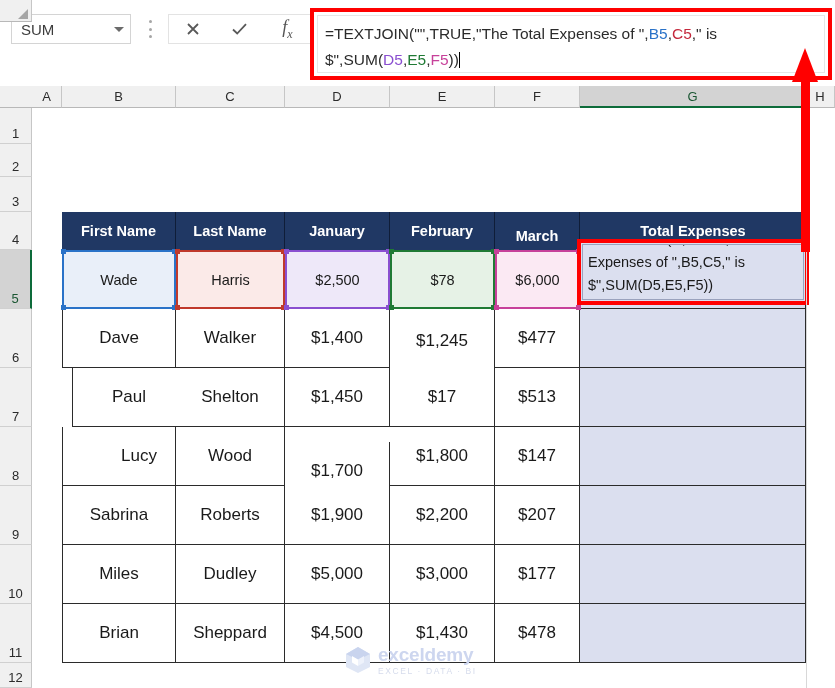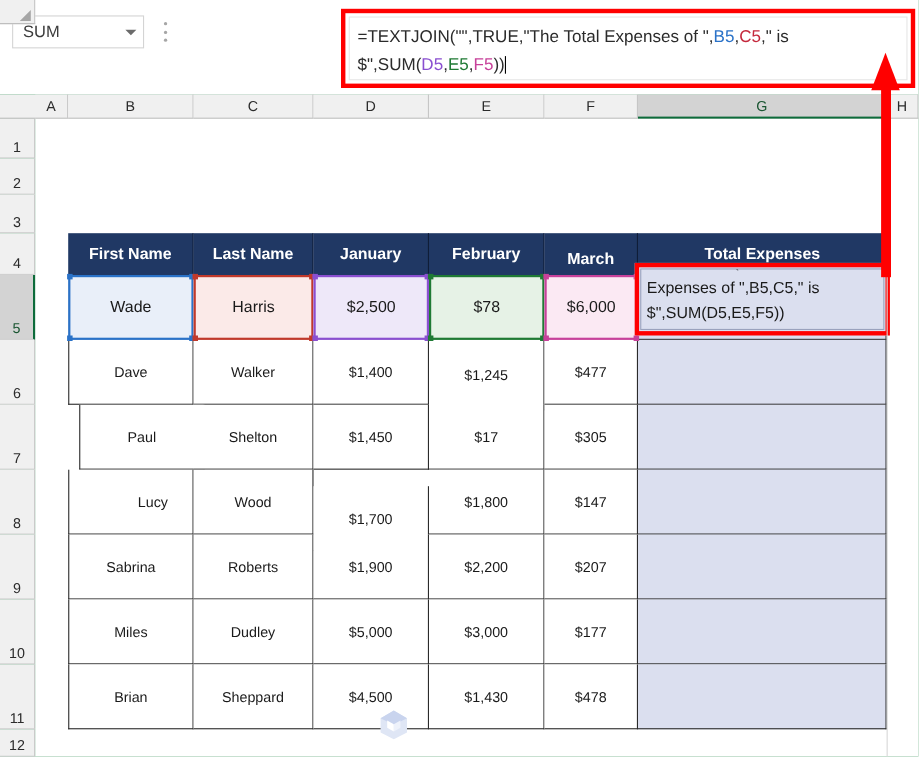--- a/index.html
+++ b/index.html
@@ -118,21 +118,21 @@
     font-size: 15.5px; font-weight: bold; color: #1f3864;
   }
   .hdr-cell {
     background: #203864; color: #ffffff;
     font-size: 14.5px; font-weight: bold;
     justify-content: center;
     border-right: 1px solid #0f1d38;
   }
   .hdr-cell.last { border-right: none; }
   .data-cell {
-    background: #ffffff; color: #1a1a1a; font-size: 13px;
+    background: #ffffff; color: #1a1a1a; font-size: 17px;
     justify-content: center;
     border-right: 1px solid #2b2b2b; border-bottom: 1px solid #2b2b2b;
   }
   .data-cell.firstcol { border-left: 1px solid #2b2b2b; }
   .gcell {
     background: #dbdfef;
     border-right: 1px solid #2b2b2b; border-bottom: 1px solid #2b2b2b;
   }
 
   
@@ -205,20 +205,35 @@
       <span class="namebox-text">SUM</span>
       <span class="namebox-arrow"></span>
     </div>
 
     <div class="grip">
       <i></i>
         <i></i>
         <i></i>
     </div>
 
+    <div class="fx-group">
+      <div class="fx-btn">
+        <svg width="16" height="16" viewBox="0 0 16 16">
+          <path d="M3 3 L13 13 M13 3 L3 13" stroke="#595959" stroke-width="1.8" fill="none"></path>
+        </svg>
+      </div>
+      <div class="fx-btn">
+        <svg width="17" height="16" viewBox="0 0 17 16">
+          <path d="M2 8.5 L6.2 12.5 L15 3.2" stroke="#595959" stroke-width="1.8" fill="none"></path>
+        </svg>
+      </div>
+      <div class="fx-btn">
+        <span class="fx-italic">f<sub>x</sub></span>
+      </div>
+    </div>
 
     <div class="formula-box">
       <div class="formula-inner" id="formula-inner"><span style="color: rgb(43, 43, 43);">=TEXTJOIN("",TRUE,"The Total Expenses of ",</span><span style="color: rgb(42, 114, 200);">B5</span><span style="color: rgb(43, 43, 43);">,</span><span style="color: rgb(196, 40, 60);">C5</span><span style="color: rgb(43, 43, 43);">," is $",</span><span style="color: rgb(43, 43, 43);">SUM(</span><span style="color: rgb(138, 79, 208);">D5</span><span style="color: rgb(43, 43, 43);">,</span><span style="color: rgb(31, 122, 52);">E5</span><span style="color: rgb(43, 43, 43);">,</span><span style="color: rgb(199, 65, 154);">F5</span><span style="color: rgb(43, 43, 43);">))</span><span class="caret"></span></div>
     </div>
   </div>
 
   <div class="colhead-row"></div>
   <div class="corner-box">
     <span class="corner-tri"></span>
   </div>
@@ -270,21 +285,21 @@
         <div class="cell data-cell firstcol" style="left: 30px; width: 114px; top: 201px; height: 59px;">Dave</div>
         <div class="cell data-cell" style="left: 144px; width: 109px; top: 201px; height: 59px;">Walker</div>
         <div class="cell data-cell" style="left: 253px; width: 105px; top: 201px; height: 59px;">$1,400</div>
         <div class="cell data-cell" style="left: 358px; width: 105px; top: 201px; height: 64px;">$1,245</div>
         <div class="cell data-cell" style="left: 463px; width: 85px; top: 201px; height: 59px;">$477</div>
         <div class="cell gcell" style="left: 548px; width: 226px; top: 201px; height: 59px;"></div>
         <div class="cell data-cell firstcol" style="left: 40px; width: 114px; top: 260px; height: 59px;">Paul</div>
         <div class="cell data-cell" style="left: 144px; width: 109px; top: 260px; height: 59px;">Shelton</div>
         <div class="cell data-cell" style="left: 253px; width: 105px; top: 260px; height: 59px;">$1,450</div>
         <div class="cell data-cell" style="left: 358px; width: 105px; top: 260px; height: 59px;">$17</div>
-        <div class="cell data-cell" style="left: 463px; width: 85px; top: 260px; height: 59px;">$305</div>
+        <div class="cell data-cell" style="left: 463px; width: 85px; top: 260px; height: 59px;">$513</div>
         <div class="cell gcell" style="left: 548px; width: 226px; top: 260px; height: 59px;"></div>
         <div class="cell data-cell firstcol" style="left: 30px; width: 114px; top: 319px; height: 59px; padding-left: 40px;">Lucy</div>
         <div class="cell data-cell" style="left: 144px; width: 109px; top: 319px; height: 59px;">Wood</div>
         <div class="cell data-cell" style="left: 253px; width: 105px; top: 334px; height: 59px;">$1,700</div>
         <div class="cell data-cell" style="left: 358px; width: 105px; top: 319px; height: 59px;">$1,800</div>
         <div class="cell data-cell" style="left: 463px; width: 85px; top: 319px; height: 59px;">$147</div>
         <div class="cell gcell" style="left: 548px; width: 226px; top: 319px; height: 59px;"></div>
         <div class="cell data-cell firstcol" style="left: 30px; width: 114px; top: 378px; height: 59px;">Sabrina</div>
         <div class="cell data-cell" style="left: 144px; width: 109px; top: 378px; height: 59px;">Roberts</div>
         <div class="cell data-cell" style="left: 253px; width: 105px; top: 378px; height: 59px;">$1,900</div>
@@ -325,15 +340,19 @@
   <div class="arrow-shaft"></div>
   <div class="arrow-head"></div>
 
   <div class="watermark">
     <svg width="26" height="28" viewBox="0 0 26 28">
       <polygon points="13,1 25,8 25,21 13,27 1,21 1,8" fill="#dfe6f5"></polygon>
       <polygon points="13,1 25,8 13,14 1,8" fill="#c9d4ee"></polygon>
       <polygon points="7,10 13,13.5 13,20 7,16.5" fill="#ffffff"></polygon>
       <polygon points="13,13.5 19,10 19,16.5 13,20" fill="#eef2fb"></polygon>
     </svg>
+    <div class="wm-text">
+      <span class="wm-name">exceldemy</span>
+      <span class="wm-tag">EXCEL · DATA · BI</span>
+    </div>
   </div>
 
 </div>
 
 </body></html>

